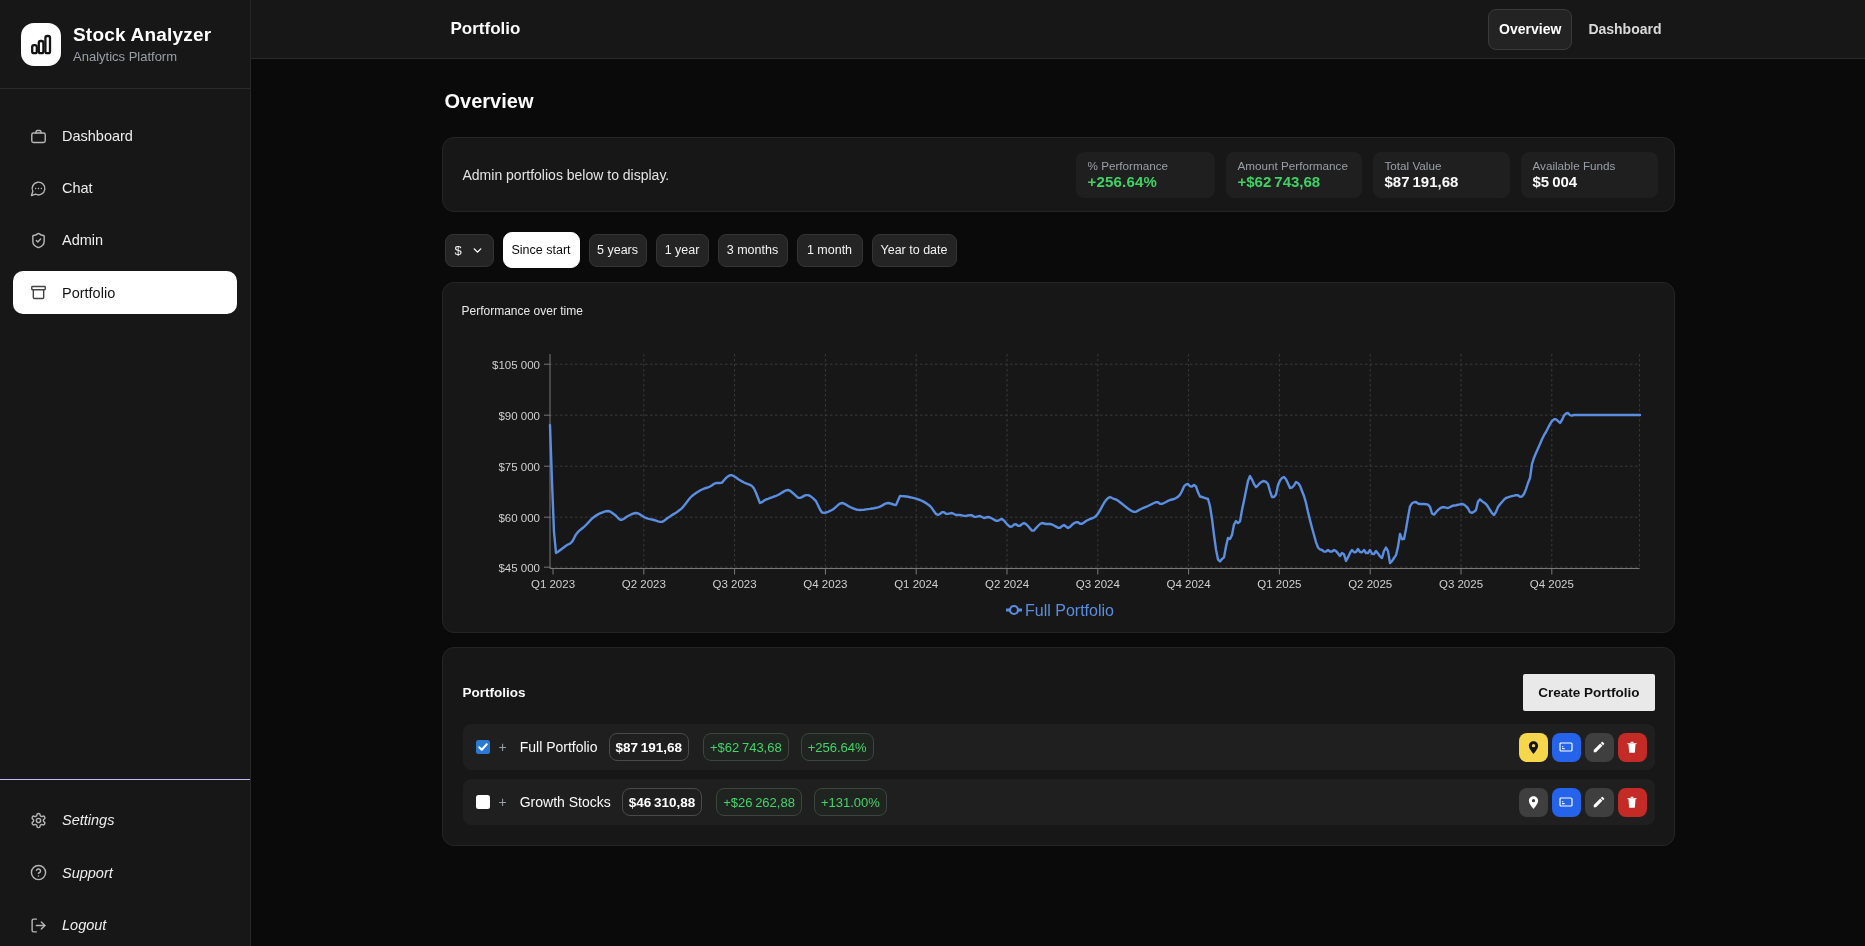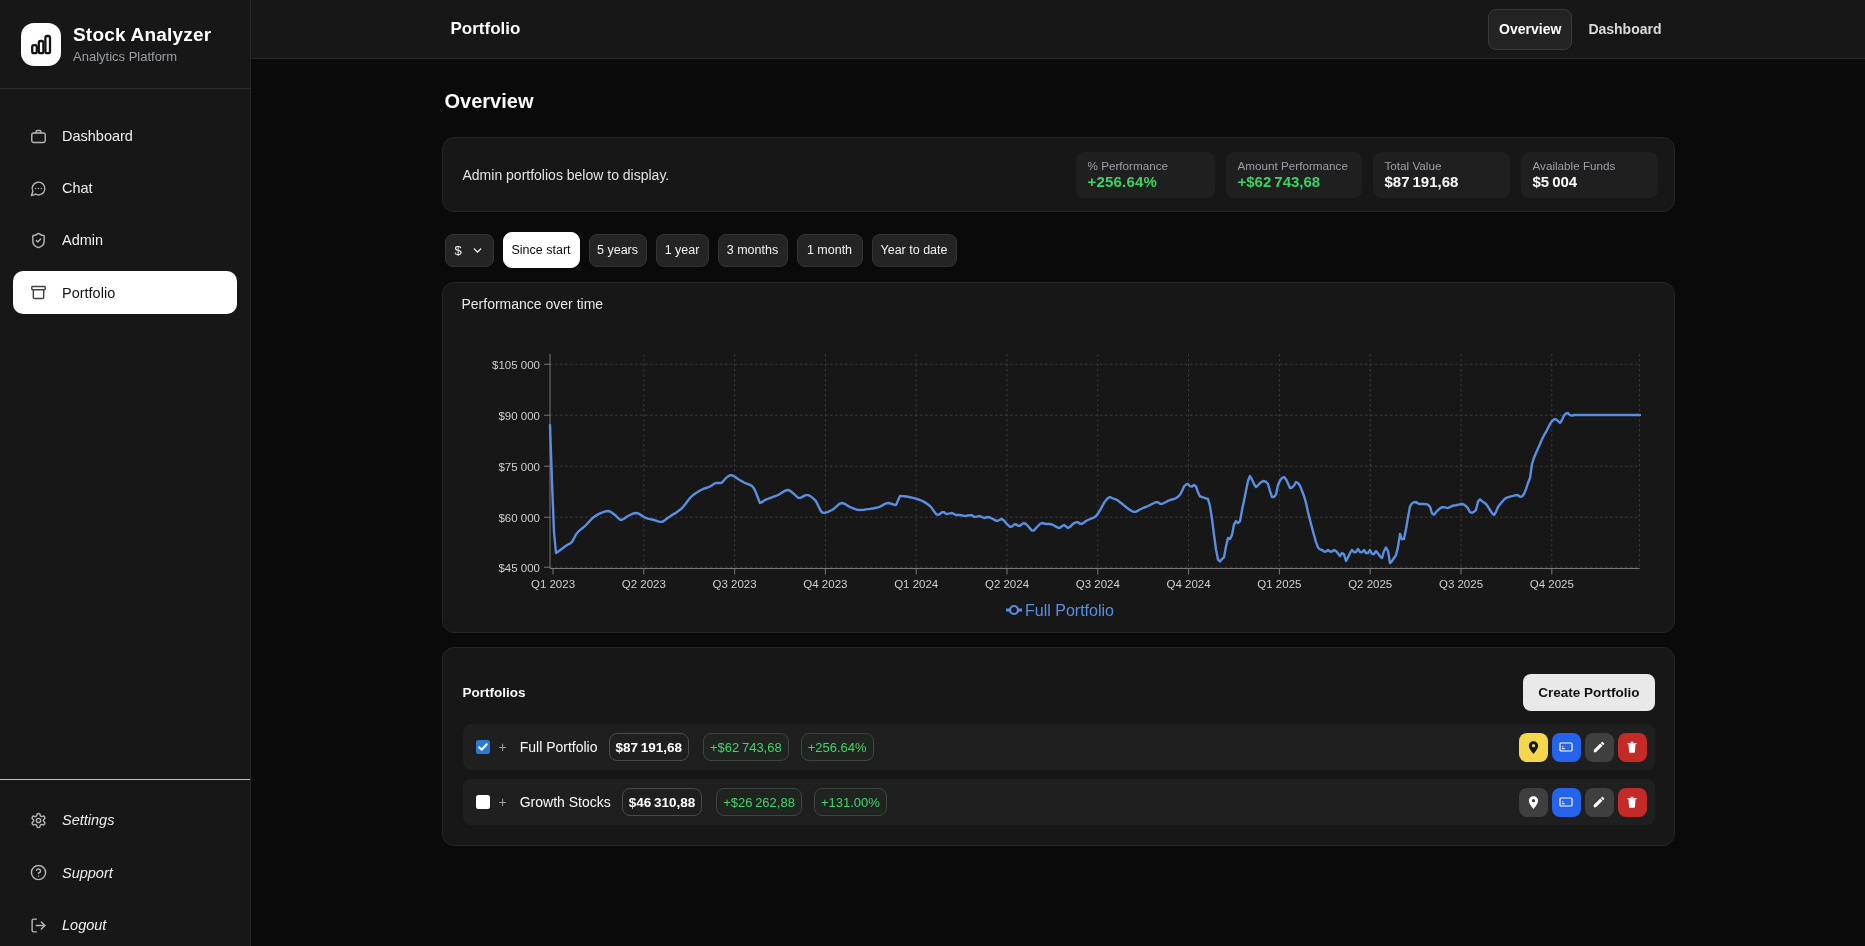--- a/index.html
+++ b/index.html
@@ -61,28 +61,28 @@
 .filters { margin-top:20px; margin-left:3px; display:flex; gap:9px; align-items:center;
   height:36px; }
 .fbtn { height:33px; background:#242424; border:1px solid #343434; border-radius:8px;
   color:#f2f2f2; font-size:12.5px; display:flex; align-items:center; justify-content:center; }
 .fbtn.sel { width:49px; justify-content:space-between; padding:0 9px; font-size:13px; }
 .fbtn.active { background:#fff; color:#0a0a0a; border-color:#fff; border-radius:9px;
   height:36px; }
 
 
 .chartcard { margin-top:14px; height:351px; position:relative; }
-.chartcard .ct { position:absolute; left:19px; top:13px; font-size:14px; color:#e8e8e8; }
+.chartcard .ct { position:absolute; left:19px; top:21px; font-size:12px; color:#e8e8e8; }
 .chartcard svg.plot { position:absolute; left:0; top:0; }
 
 
 .pfcard { margin-top:14px; height:199px; padding:26px 19px 0 20px; }
 .pf-head { display:flex; align-items:center; justify-content:space-between; height:37px; }
 .pf-head .t { font-size:13.5px; font-weight:bold; color:#fafafa; margin-left:0; }
-.createbtn { height:37px; background:#e9e9e9; border-radius:8px; font-size:13.5px;
+.createbtn { height:37px; background:#e9e9e9; border-radius:2px; font-size:13.5px;
   font-weight:bold; color:#111; display:flex; align-items:center; padding:8px 15px; }
 .prow { height:46px; background:#1f1f20; border-radius:8px; display:flex;
   align-items:center; padding:0 8px 0 13px; margin-top:13px; }
 .prow + .prow { margin-top:9px; }
 .cb { width:14px; height:14px; border-radius:2.5px; }
 .cb.checked { background:#2a7ad4; display:flex; align-items:center; justify-content:center; }
 .cb.un { background:#fff; }
 .plus { color:#9a9fa6; font-size:14px; margin-left:9px; }
 .pname { color:#fafafa; font-size:14px; margin-left:13px; }
 .vbadge { margin-left:11px; height:28px; border:1px solid #4a4a4a; border-radius:8px;

